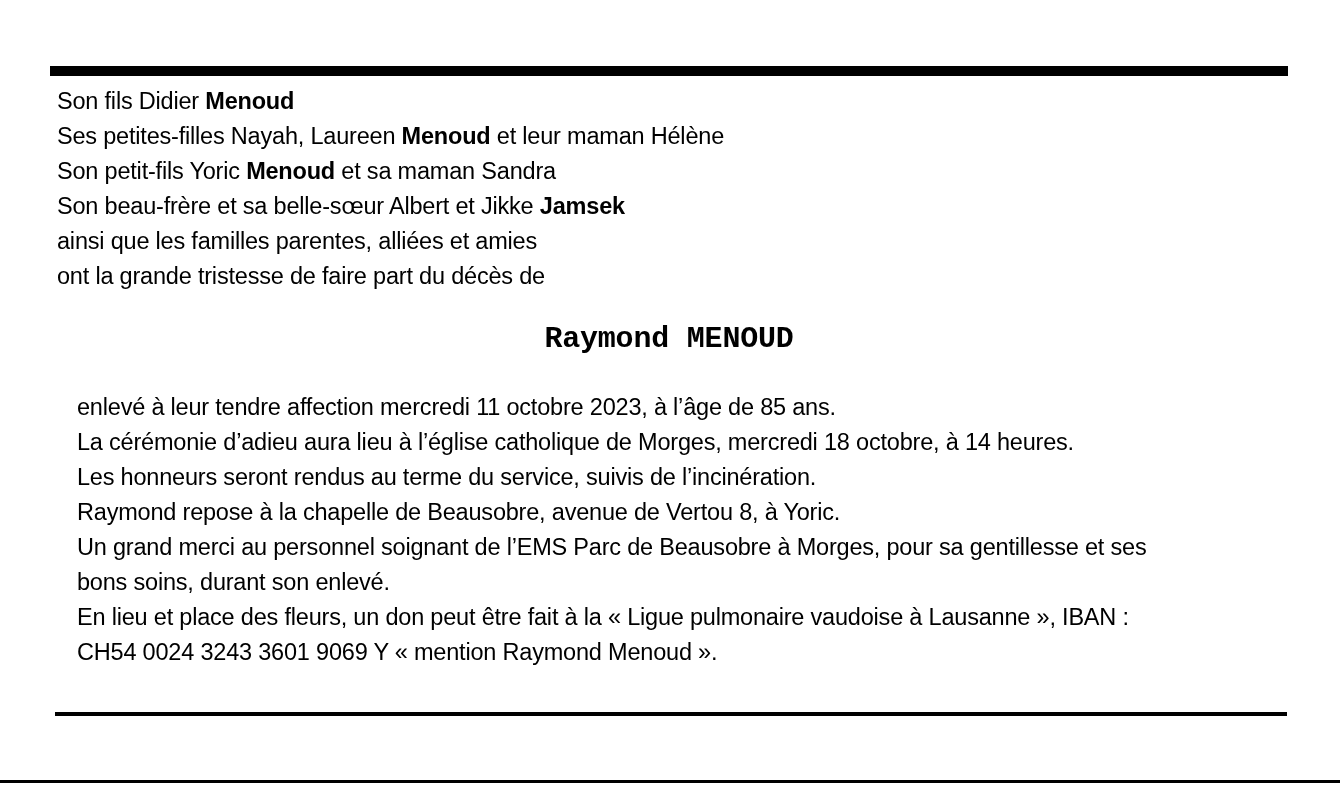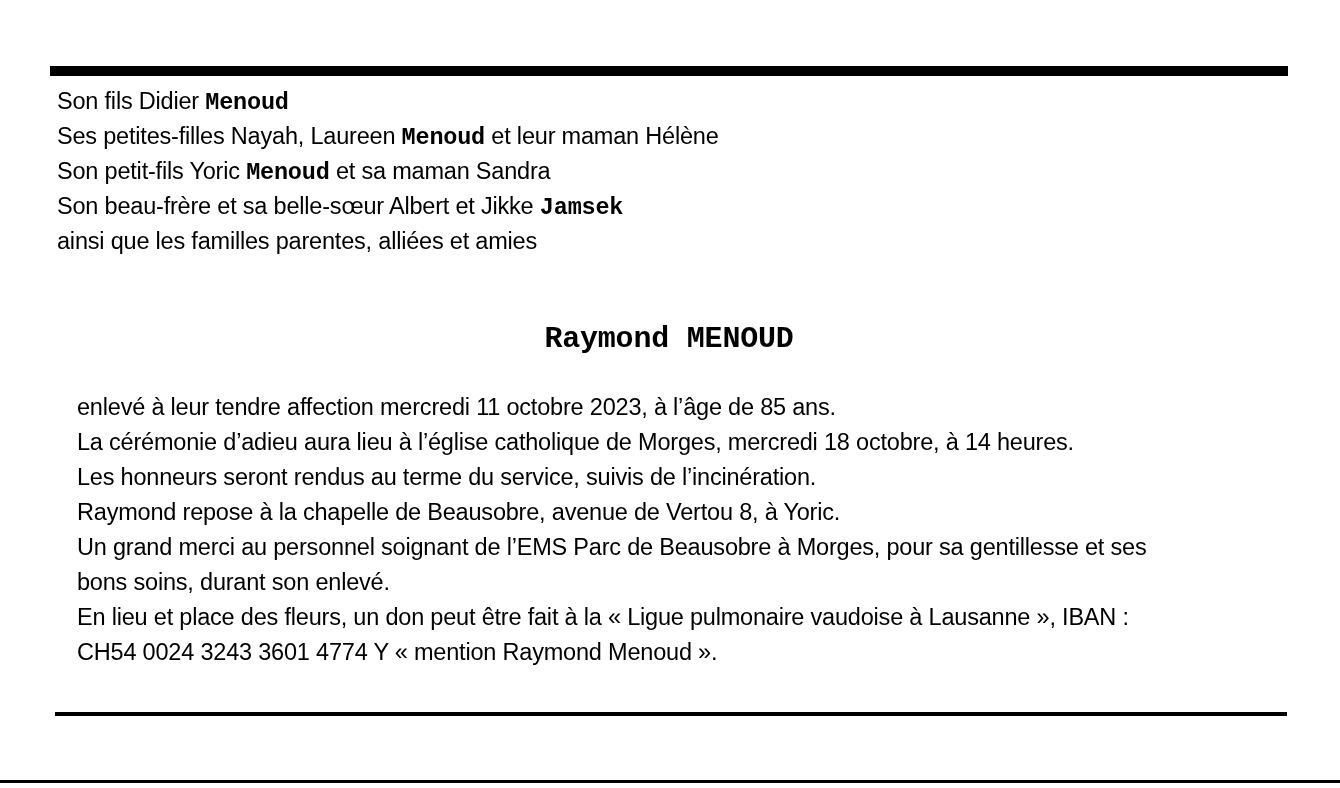--- a/index.html
+++ b/index.html
@@ -57,21 +57,20 @@
   }
   .line {
     height: 35px;
     line-height: 35px;
     font-size: 23.5px;
     letter-spacing: -0.2px;
     white-space: nowrap;
   }
   .bold {
     font-weight: bold;
-    font-family: Liberation Mono, monospace;
   }
   .doc-title {
     position: absolute;
     left: 50px;
     top: 318px;
     width: 1238px;
     margin: 0;
     text-align: center;
     font-size: 30px;
     font-weight: bold;
@@ -86,32 +85,33 @@
 <div class="page">
 
   <div class="rule rule-top"></div>
 
   <div class="family-block">
       <div class="line"><span>Son fils Didier </span><span class="bold">Menoud</span></div>
       <div class="line"><span>Ses petites-filles Nayah, Laureen </span><span class="bold">Menoud</span><span> et leur maman Hélène</span></div>
       <div class="line"><span>Son petit-fils Yoric </span><span class="bold">Menoud</span><span> et sa maman Sandra</span></div>
       <div class="line"><span>Son beau-frère et sa belle-sœur Albert et Jikke </span><span class="bold">Jamsek</span></div>
       <div class="line"><span>ainsi que les familles parentes, alliées et amies</span></div>
+      <div class="line"><span>ont la grande tristesse de faire part du décès de</span></div>
     </div>
 
   <h1 class="doc-title">Raymond MENOUD</h1>
 
   <div class="body-block">
       <div class="line">enlevé à leur tendre affection mercredi 11 octobre 2023, à l’âge de 85 ans.</div>
       <div class="line">La cérémonie d’adieu aura lieu à l’église catholique de Morges, mercredi 18 octobre, à 14 heures.</div>
       <div class="line">Les honneurs seront rendus au terme du service, suivis de l’incinération.</div>
       <div class="line">Raymond repose à la chapelle de Beausobre, avenue de Vertou 8, à Yoric.</div>
       <div class="line">Un grand merci au personnel soignant de l’EMS Parc de Beausobre à Morges, pour sa gentillesse et ses</div>
       <div class="line">bons soins, durant son enlevé.</div>
       <div class="line">En lieu et place des fleurs, un don peut être fait à la « Ligue pulmonaire vaudoise à Lausanne », IBAN :</div>
-      <div class="line">CH54 0024 3243 3601 4774 Y « mention Raymond Menoud ».</div>
+      <div class="line">CH54 0024 3243 3601 9069 Y « mention Raymond Menoud ».</div>
     </div>
 
   <div class="rule rule-mid"></div>
 
   <div class="rule rule-footer"></div>
 
 </div>
 
 </body></html>

